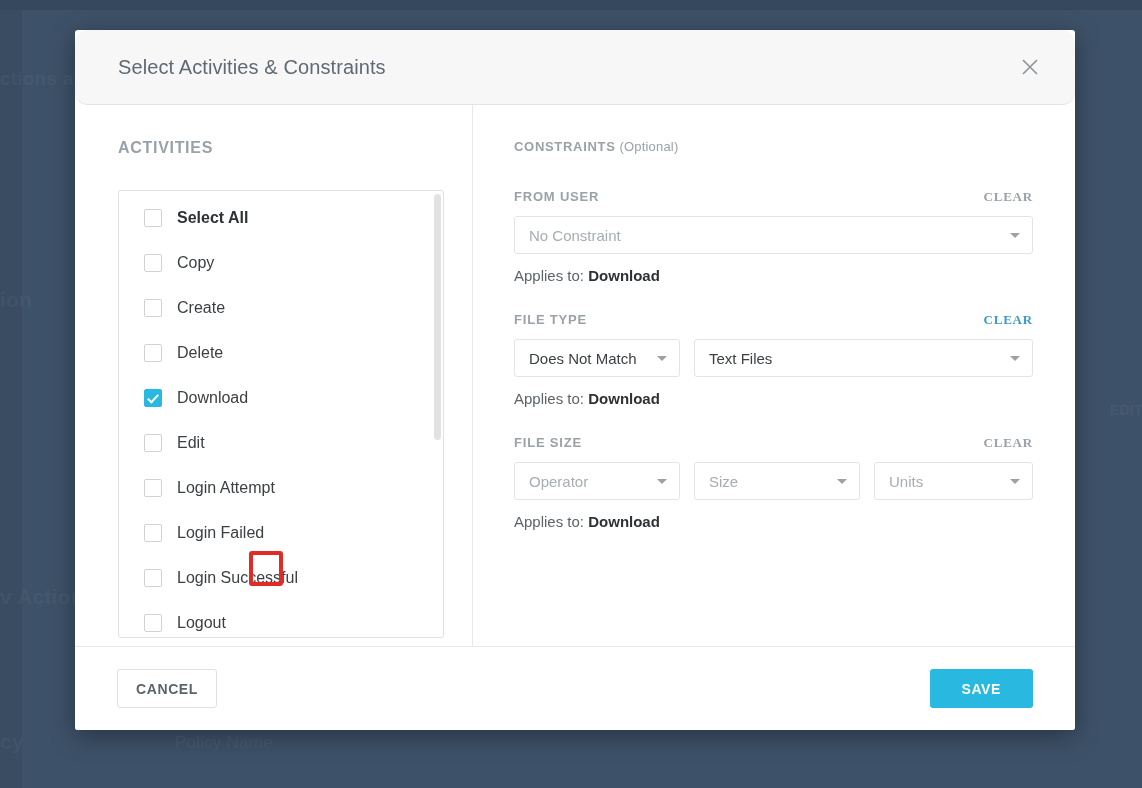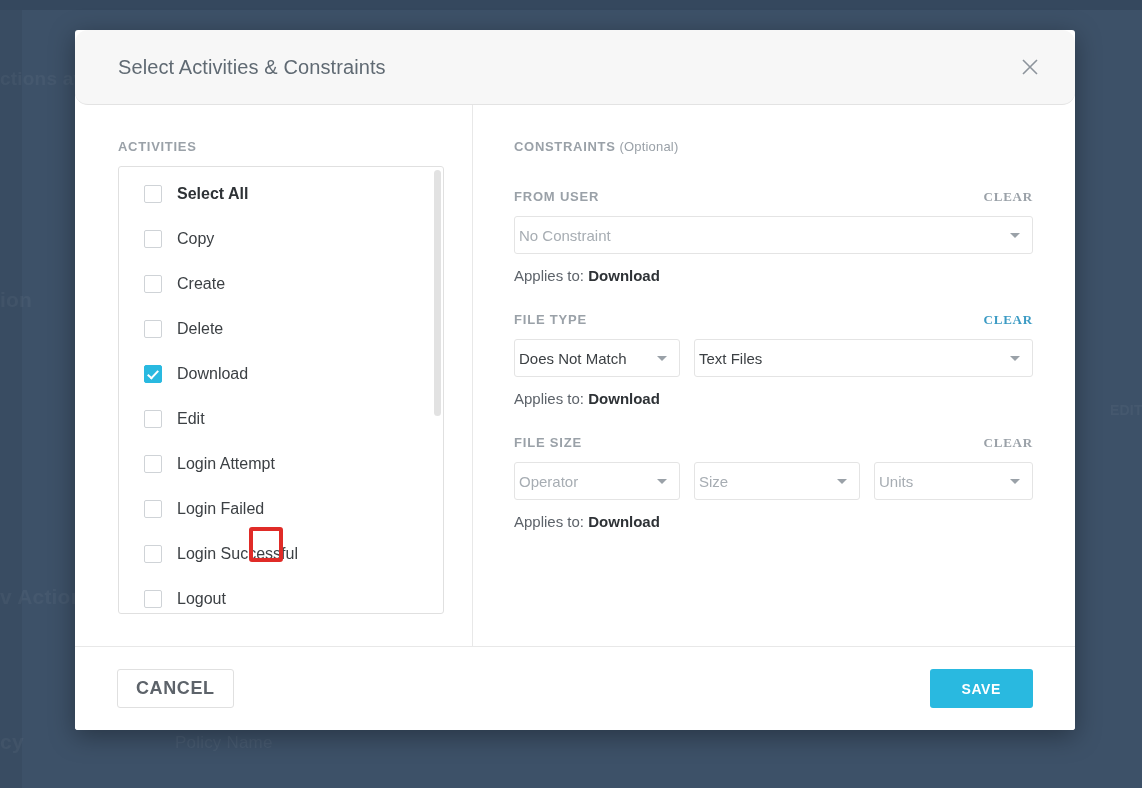--- a/index.html
+++ b/index.html
@@ -98,25 +98,25 @@
 
   
   #activities-pane {
     width: 398px;
     min-width: 398px;
     box-sizing: border-box;
     padding: 34px 28px 0 43px;
     border-right: 1px solid #e8e8e8;
   }
   .section-label {
-    font-size: 13px;
+    font-size: 16px;
     letter-spacing: 0.7px;
     color: #9aa1a8;
     font-weight: bold;
-    margin-bottom: 12px;
+    margin-bottom: 33px;
   }
   #activities-listbox {
     position: relative;
     border: 1px solid #e0e0e0;
     border-radius: 3px;
     height: 448px;
     box-sizing: border-box;
     overflow: hidden;
     background: #fff;
   }
@@ -241,21 +241,21 @@
   .field-row { display: flex; gap: 14px; }
   .select {
     position: relative;
     height: 38px;
     border: 1px solid #e4e4e4;
     border-radius: 3px;
     background: #fff;
     box-sizing: border-box;
     display: flex;
     align-items: center;
-    padding: 0 30px 0 4px;
+    padding: 0 30px 0 14px;
     font-size: 15px;
     color: #3c4044;
     cursor: pointer;
     overflow: hidden;
     white-space: nowrap;
   }
   .select.placeholder { color: #a7adb3; }
   .select .caret {
     position: absolute;
     right: 12px;
@@ -292,21 +292,21 @@
     background: #fff;
   }
   #cancel-button {
     height: 39px;
     min-width: 100px;
     padding: 0 18px;
     border: 1px solid #e0e0e0;
     border-radius: 3px;
     background: #fff;
     color: #5d636a;
-    font-size: 18px;
+    font-size: 14px;
     font-weight: bold;
     letter-spacing: 0.6px;
     cursor: pointer;
     font-family: inherit;
   }
   #save-button {
     height: 39px;
     min-width: 100px;
     padding: 0 32px;
     border: none;

